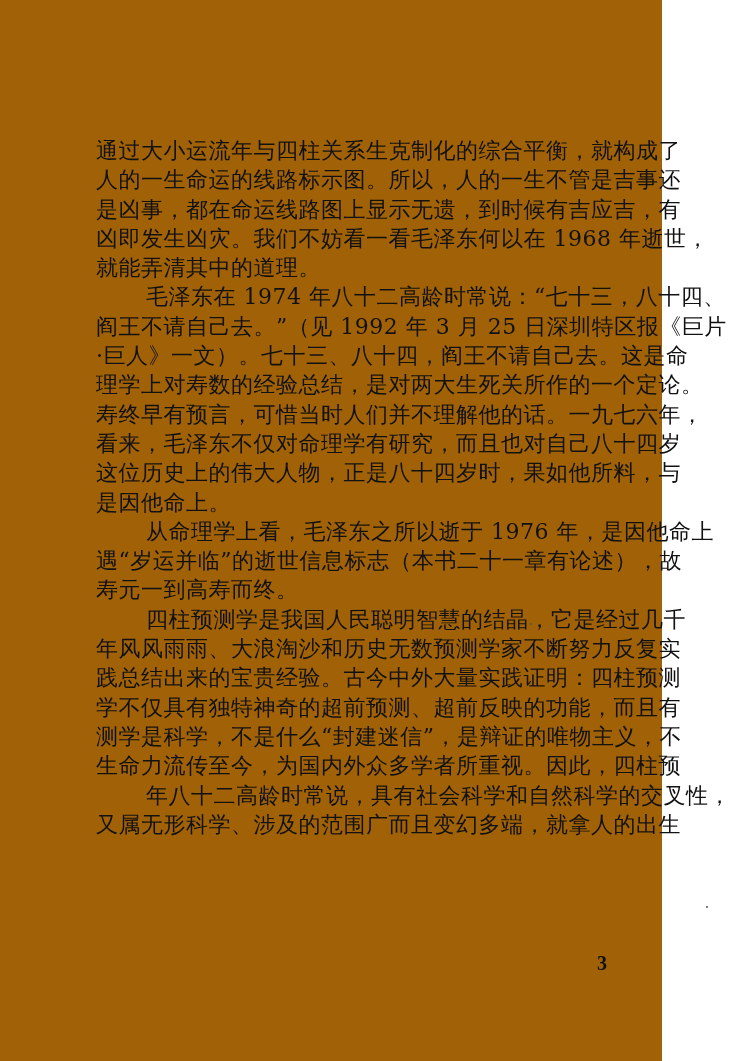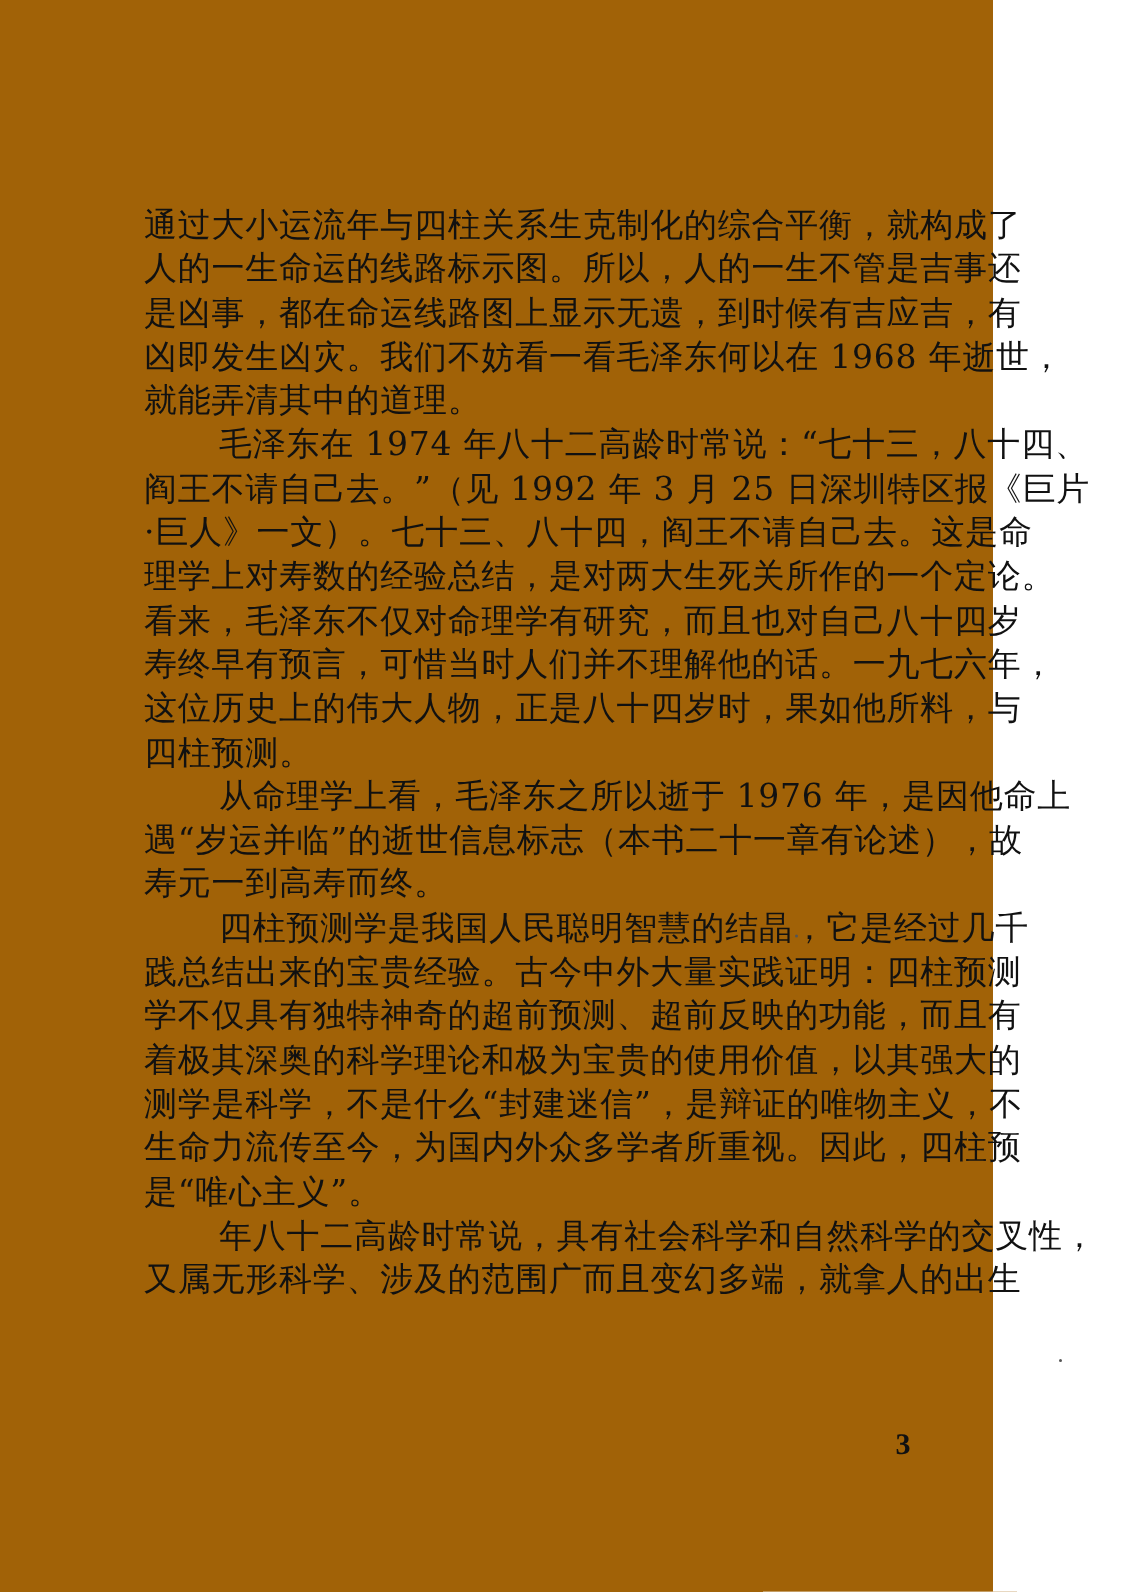--- a/index.html
+++ b/index.html
@@ -30,34 +30,33 @@
   <div class="text-block">
     <span class="line">通过大小运流年与四柱关系生克制化的综合平衡，就构成了</span>
     <span class="line">人的一生命运的线路标示图。所以，人的一生不管是吉事还</span>
     <span class="line">是凶事，都在命运线路图上显示无遗，到时候有吉应吉，有</span>
     <span class="line">凶即发生凶灾。我们不妨看一看毛泽东何以在 1968 年逝世，</span>
     <span class="line">就能弄清其中的道理。</span>
     <span class="line indent">毛泽东在 1974 年八十二高龄时常说：“七十三，八十四、</span>
     <span class="line">阎王不请自己去。”（见 1992 年 3 月 25 日深圳特区报《巨片</span>
     <span class="line">·巨人》一文）。七十三、八十四，阎王不请自己去。这是命</span>
     <span class="line">理学上对寿数的经验总结，是对两大生死关所作的一个定论。</span>
+    <span class="line">寿终早有预言，可惜当时人们并不理解他的话。一九七六年，</span>
     <span class="line">看来，毛泽东不仅对命理学有研究，而且也对自己八十四岁</span>
-    <span class="line">寿终早有预言，可惜当时人们并不理解他的话。一九七六年，</span>
     <span class="line">这位历史上的伟大人物，正是八十四岁时，果如他所料，与</span>
-    <span class="line">四柱预测。</span>
+    <span class="line">是因他命上。</span>
     <span class="line indent">从命理学上看，毛泽东之所以逝于 1976 年，是因他命上</span>
     <span class="line">遇“岁运并临”的逝世信息标志（本书二十一章有论述），故</span>
     <span class="line">寿元一到高寿而终。</span>
     <span class="line indent">四柱预测学是我国人民聪明智慧的结晶，它是经过几千</span>
+    <span class="line">年风风雨雨、大浪淘沙和历史无数预测学家不断努力反复实</span>
     <span class="line">践总结出来的宝贵经验。古今中外大量实践证明：四柱预测</span>
     <span class="line">学不仅具有独特神奇的超前预测、超前反映的功能，而且有</span>
-    <span class="line">着极其深奥的科学理论和极为宝贵的使用价值，以其强大的</span>
     <span class="line">测学是科学，不是什么“封建迷信”，是辩证的唯物主义，不</span>
     <span class="line">生命力流传至今，为国内外众多学者所重视。因此，四柱预</span>
-    <span class="line">是“唯心主义”。</span>
     <span class="line indent">年八十二高龄时常说，具有社会科学和自然科学的交叉性，</span>
     <span class="line">又属无形科学、涉及的范围广而且变幻多端，就拿人的出生</span>
   </div>
 
   <div class="page-number">3</div>
 
   <span class="speck" style="left:470px; top:530px;"></span>
   <span class="speck" style="left:530px; top:623px;"></span>
   <span class="speck" style="left:706px; top:906px;"></span>
 </div>

